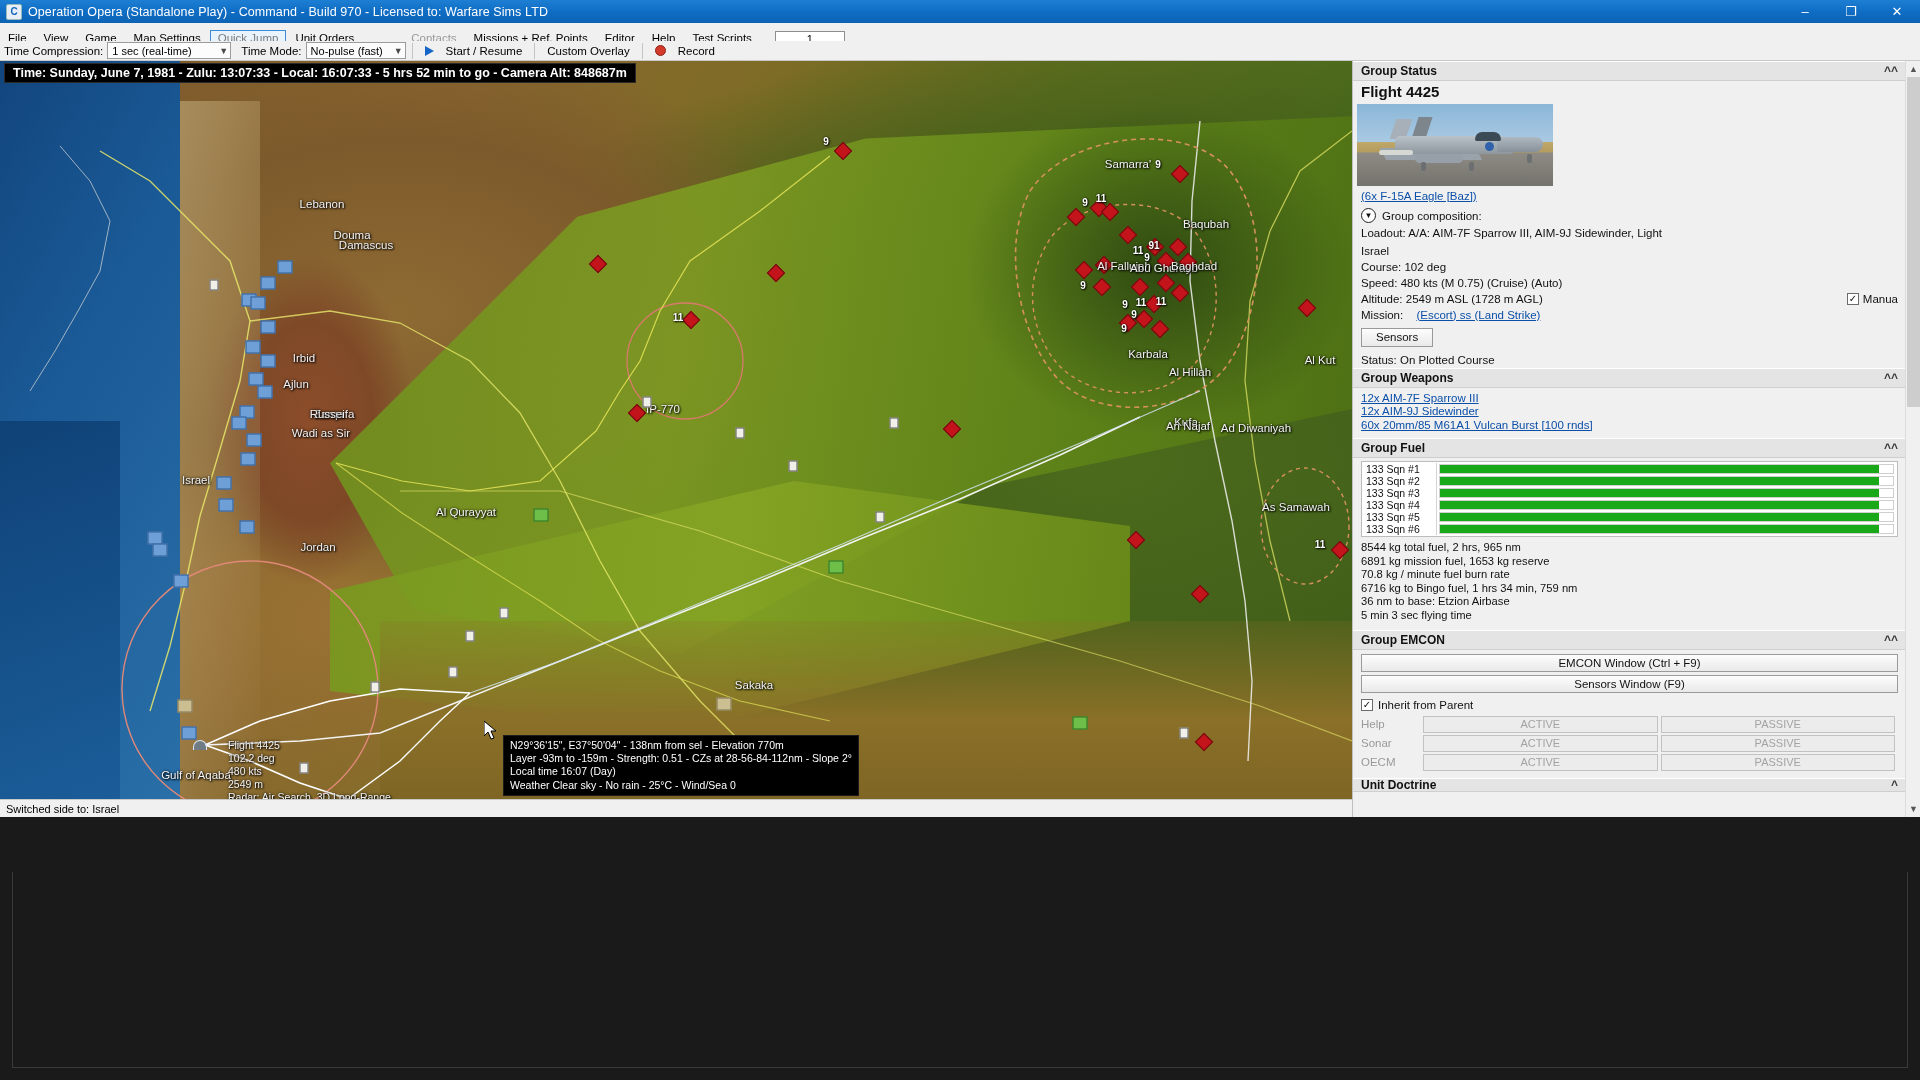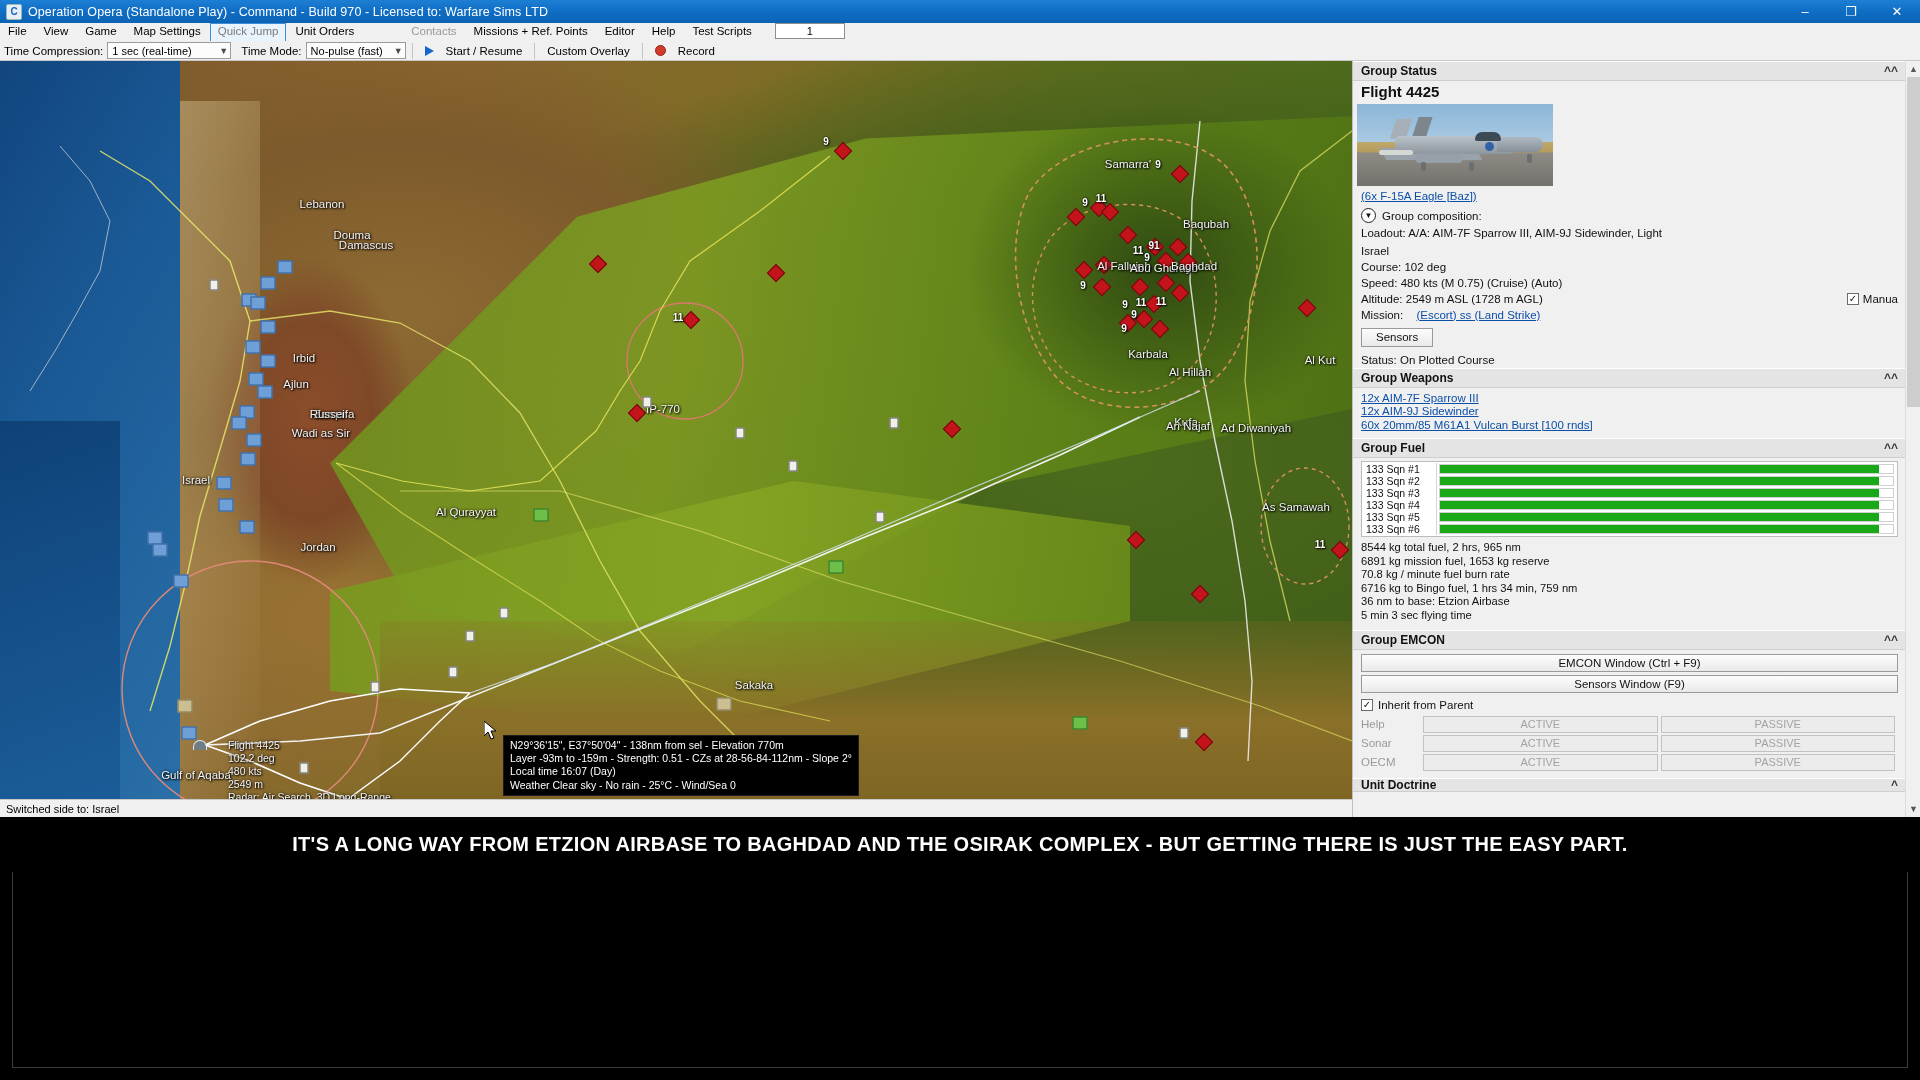--- a/index.html
+++ b/index.html
@@ -38,21 +38,21 @@
     align-items: center; justify-content: center;
     color: #fff; font-size: 13px;
   }
 
   
   .menubar {
     position: absolute; top: 23px; left: 0;
     width: 1920px; height: 32px;
     background: #f0f0f0;
     border-bottom: 1px solid #e1e1e1;
-    display: flex; 
+    display: flex; align-items: center;
     font-size: 11.5px; color: #000;
   }
   .menu-item { padding: 1px 8px; margin-right: 1px; white-space: nowrap; line-height: 15px; }
   .menu-item.highlight {
     border: 1px solid #3c8cd8; background: #e9f3fc; color: #7a7a7a;
     padding: 0px 7px;
   }
   .menu-item.dim { color: #9a9a9a; margin-left: 40px; }
   .menu-box {
     margin-left: 14px; width: 70px; height: 16px;
@@ -579,20 +579,21 @@
     <div class="waypoint" style="left:880px;top:456px"></div>
     <div class="waypoint" style="left:504px;top:552px"></div>
     <div class="waypoint" style="left:470px;top:575px"></div>
     <div class="waypoint" style="left:453px;top:611px"></div>
     <div class="waypoint" style="left:375px;top:626px"></div>
     <div class="waypoint" style="left:304px;top:707px"></div>
     <div class="waypoint" style="left:1184px;top:672px"></div>
     <div class="waypoint" style="left:647px;top:341px"></div>
     <div class="waypoint" style="left:894px;top:362px"></div>
 
+    <div class="timebar">Time: Sunday, June 7, 1981 - Zulu: 13:07:33 - Local: 16:07:33 - 5 hrs 52 min to go -  Camera Alt: 848687m</div>
 
     <div class="cursor-arrow">
       <svg width="14" height="20" viewBox="0 0 14 20">
           <path d="M0 0 L0 15 L4 11 L7 18 L10 17 L7 10 L12 10 Z" fill="#ffffff" stroke="#000" stroke-width="1"></path>
         </svg>
     </div>
     <div class="map-tooltip">
       <div>N29°36'15", E37°50'04" - 138nm from sel - Elevation 770m</div>
       <div>Layer -93m to -159m - Strength: 0.51 - CZs at 28-56-84-112nm - Slope 2°</div>
       <div>Local time 16:07 (Day)</div>
@@ -751,18 +752,15 @@
       </div>
     </div>
 
     <div class="sb-scroll">
       <div class="arrow">▲</div>
       <div class="thumb"></div>
       <div class="arrow bottom">▼</div>
     </div>
   </div>
 
-  <div class="caption">
-    <div class="caption-txt">IT'S A LONG WAY FROM ETZION AIRBASE TO BAGHDAD AND THE OSIRAK COMPLEX - BUT GETTING THERE IS JUST THE EASY PART.</div>
-  </div>
   <div class="caption-frame"></div>
 
 </div>
 
 </body></html>

